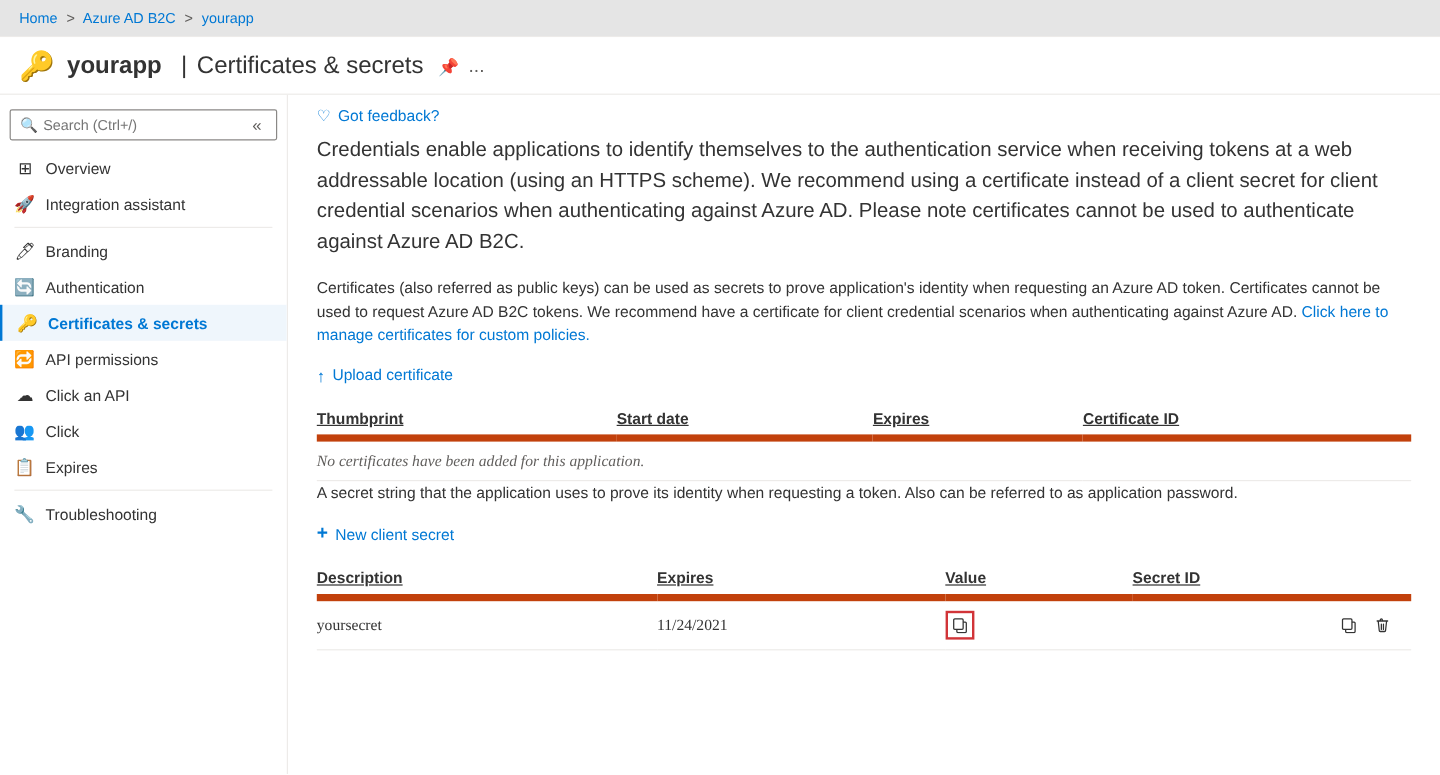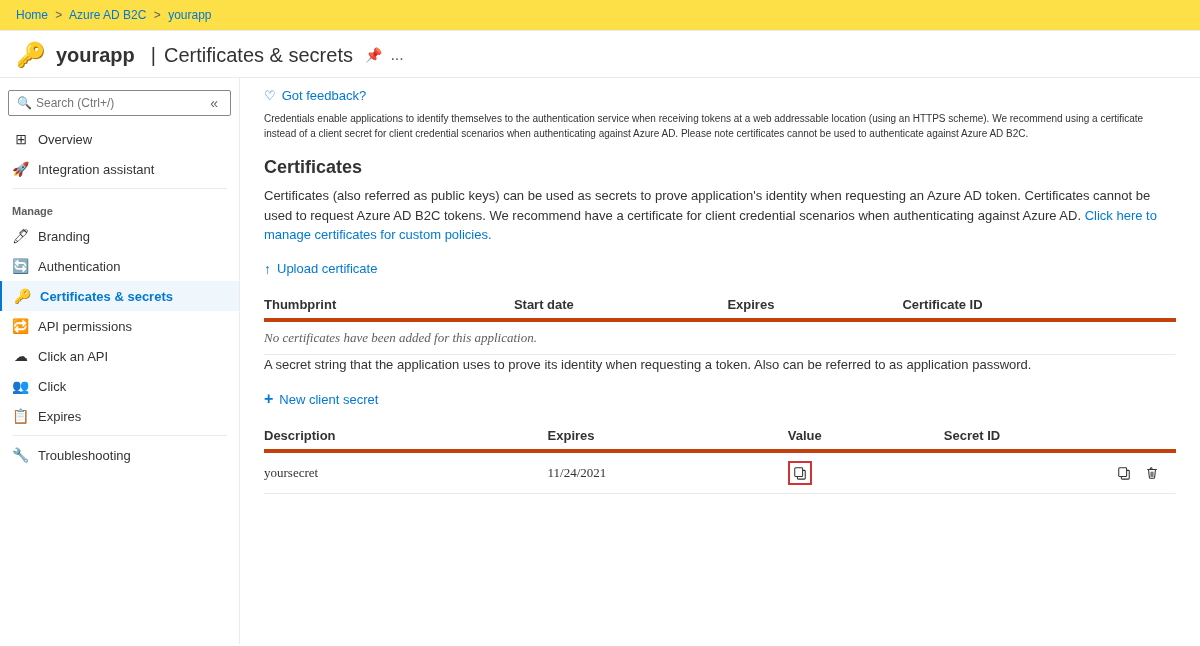--- a/index.html
+++ b/index.html
@@ -3,21 +3,21 @@
   <meta charset="utf-8">
   <style>
     * { margin: 0; padding: 0; box-sizing: border-box; }
     body { font-family: 'Segoe UI', Arial, sans-serif; font-size: 13px; color: #333; background: #fff; }
 
     
     .breadcrumb {
       padding: 8px 16px;
       font-size: 12px;
       color: #0078d4;
-      background: #fde047;
+      background: #e5e5e5;
       border-bottom: 1px solid #edebe9;
     }
     .breadcrumb span { color: #605e5c; margin: 0 4px; }
 
     
     .page-header {
       display: flex;
       align-items: center;
       padding: 10px 16px 8px;
       border-bottom: 1px solid #edebe9;
@@ -113,21 +113,21 @@
       align-items: center;
       padding: 10px 0 8px;
       gap: 6px;
       color: #0078d4;
       font-size: 13px;
       cursor: pointer;
     }
 
     
     .description-text {
-      font-size: 10px;
+      font-size: 17px;
       color: #333;
       line-height: 1.5;
       margin-bottom: 16px;
       max-width: 900px;
     }
 
     
     .section-heading {
       font-size: 18px;
       font-weight: 600;
@@ -174,21 +174,22 @@
     }
 
     
     .data-table {
       width: 100%;
       border-collapse: collapse;
       font-size: 13px;
       max-width: 940px;
     }
     .data-table thead tr {
-      border-bottom: 4px solid #c2410c;
+      border-bottom: 6px solid #c2410c;
+      text-decoration: underline;
     }
     .data-table th {
       text-align: left;
       padding: 8px 12px 6px 0;
       font-weight: 600;
       color: #333;
       font-size: 13px;
     }
     .data-table tbody tr {
       border-bottom: 1px solid #edebe9;
@@ -283,21 +284,20 @@
       <span class="nav-icon">⊞</span>
       <span>Overview</span>
     </div>
 
     <div class="sidebar-nav-item">
       <span class="nav-icon">🚀</span>
       <span>Integration assistant</span>
     </div>
 
     <hr class="sidebar-divider">
-    <div class="sidebar-section-title">Manage</div>
 
     <div class="sidebar-nav-item">
       <span class="nav-icon">🖊</span>
       <span>Branding</span>
     </div>
 
     <div class="sidebar-nav-item">
       <span class="nav-icon">🔄</span>
       <span>Authentication</span>
     </div>
@@ -340,21 +340,20 @@
     
     <div class="feedback-bar">
       <span>♡</span>
       <span>Got feedback?</span>
     </div>
 
     
     <p class="description-text">Credentials enable applications to identify themselves to the authentication service when receiving tokens at a web addressable location (using an HTTPS scheme). We recommend using a certificate instead of a client secret for client credential scenarios when authenticating against Azure AD. Please note certificates cannot be used to authenticate against Azure AD B2C.</p>
 
     
-    <h2 class="section-heading">Certificates</h2>
 
     <p class="section-desc">
       <span>Certificates (also referred as public keys) can be used as secrets to prove application's identity when requesting an Azure AD token. Certificates cannot be used to request Azure AD B2C tokens. We recommend have a certificate for client credential scenarios when authenticating against Azure AD.</span>
       <a href="#"> <span>Click here to manage certificates for custom policies.</span></a>
     </p>
 
     <button class="upload-btn">
       <span style="font-size:14px;">↑</span>
       <span>Upload certificate</span>
     </button>

